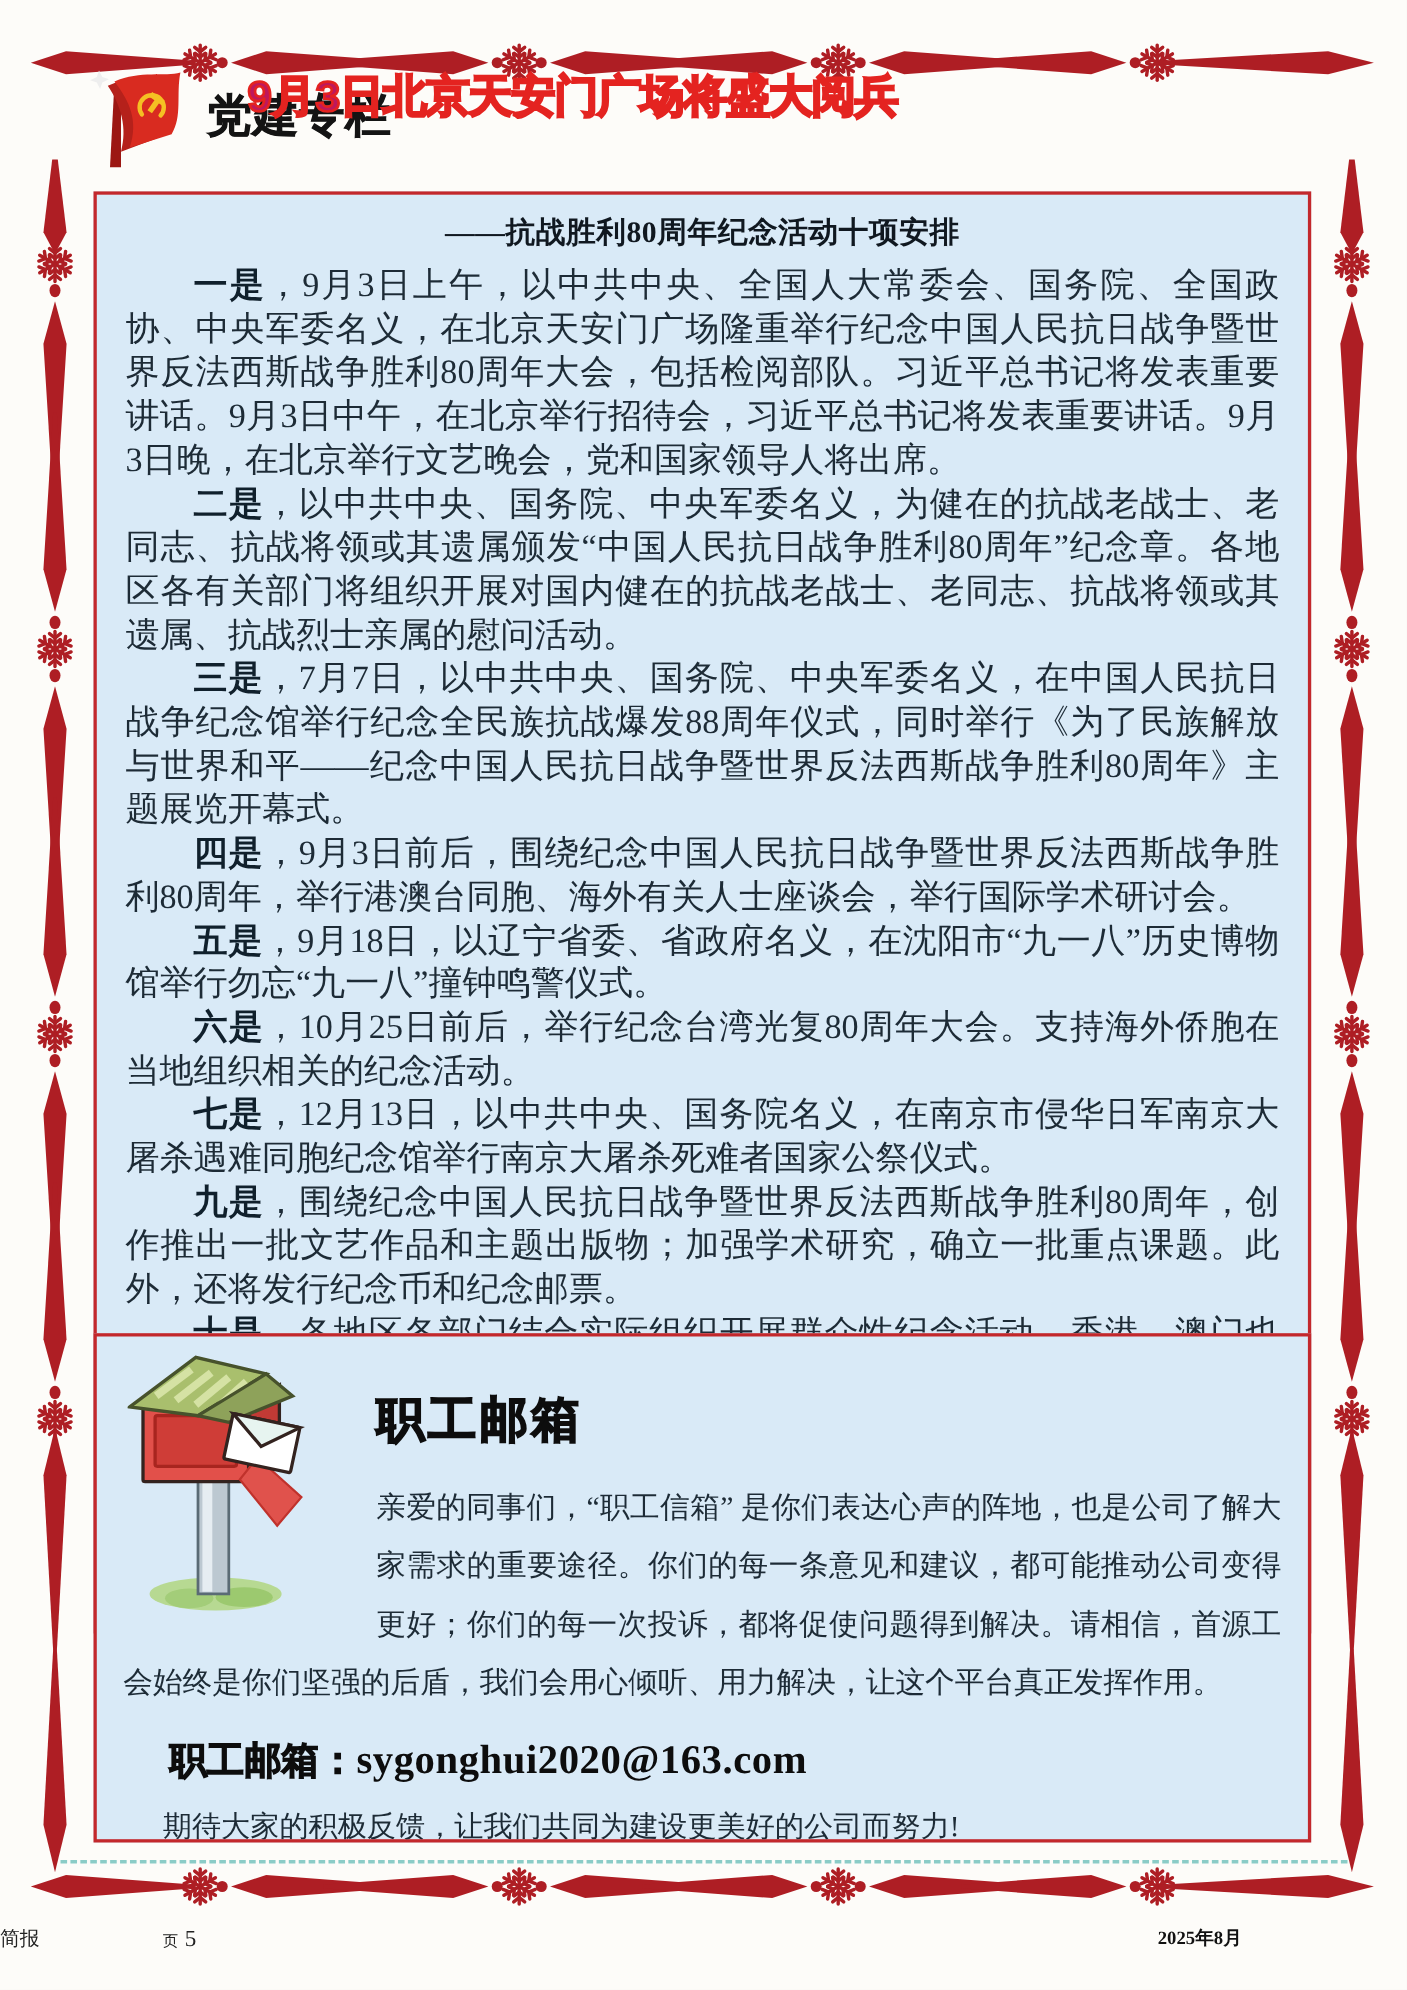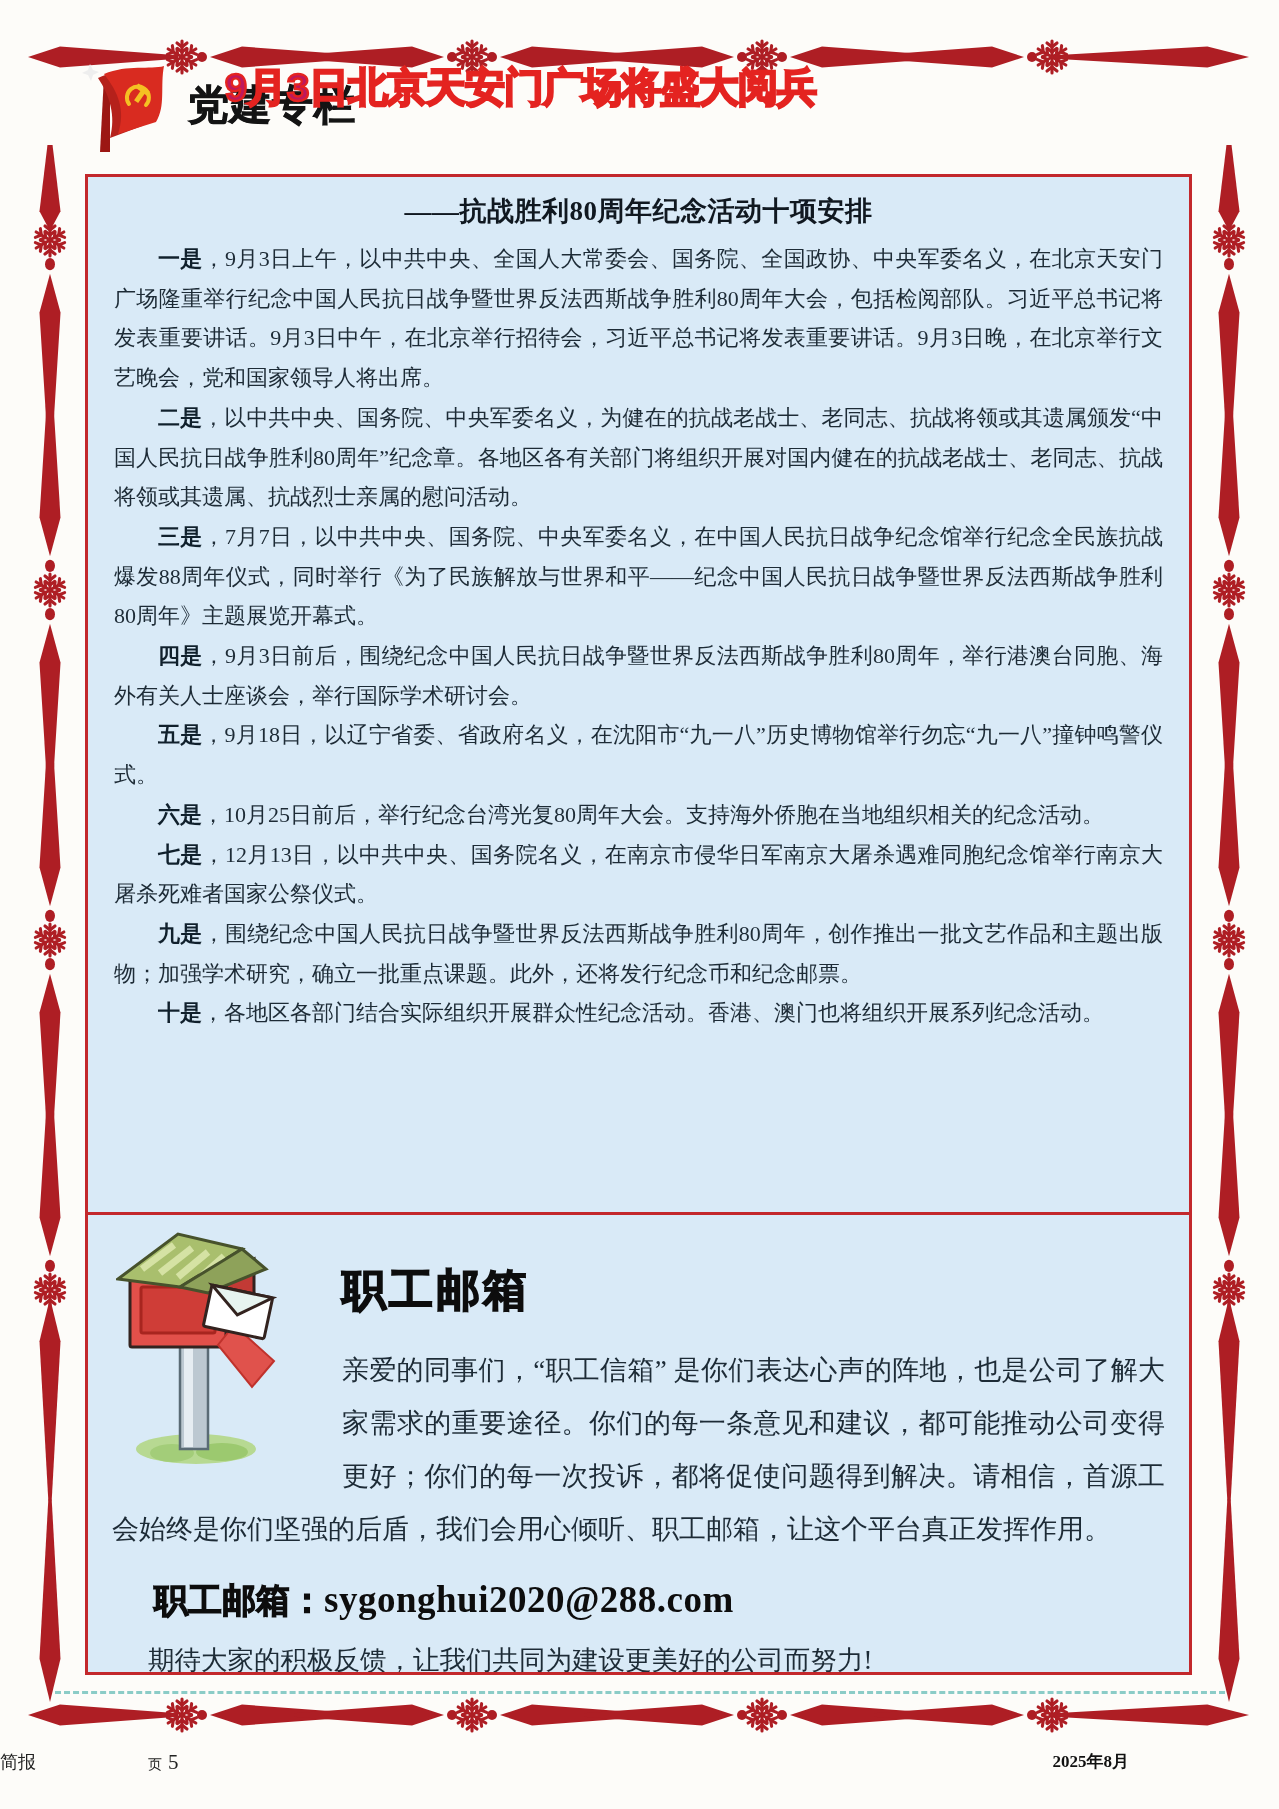--- a/index.html
+++ b/index.html
@@ -30,21 +30,21 @@
     background:#d9eaf7;border:3px solid #c3282c;overflow:hidden;
   }
   .panel1{top:174px;height:1311px;padding:8px 26px 0 26px;}
   .panel2{top:1212px;height:463px;padding:6px 24px 0 24px;}
   .subtitle{
     text-align:center;font-size:27px;font-weight:bold;color:#101820;
     margin:8px 0 10px 0;letter-spacing:0.5px;
   }
   p.item{
     margin:0;text-indent:2em;text-align:justify;
-    font-size:22px;line-height:39.7px;color:#1d2b36;
+    font-size:31px;line-height:39.7px;color:#1d2b36;
   }
   p.item b.lead{font-weight:bold;color:#10202c;}
   
   .figure{float:left;width:200px;height:238px;margin:8px 26px 4px 4px;}
   .mb-title{
     font-family:"DejaVu Sans","Liberation Sans",sans-serif;
     font-size:44px;font-weight:900;color:#0d0d0d;
     -webkit-text-stroke:1.6px #0d0d0d;
     margin:40px 0 0 0;letter-spacing:3px;
   }
@@ -192,23 +192,23 @@
         </g>
         <polygon points="126,20 150,40 92,64 64,58" fill="#8ea25a" stroke="#47522c" stroke-width="3"></polygon>
         <polygon points="118,96 158,132 136,158 102,116" fill="#e0524c" stroke="#c0322c" stroke-width="2"></polygon>
         <g transform="translate(96,56) rotate(12)">
           <rect x="0" y="0" width="62" height="42" fill="#ffffff" stroke="#33231f" stroke-width="3" rx="2"></rect>
           <polygon points="0,0 62,0 31,24" fill="#e7f4f0" stroke="#33231f" stroke-width="3"></polygon>
         </g>
       </svg>
     </div>
     <h2 class="mb-title">职工邮箱</h2>
-    <p class="mb-body">亲爱的同事们，“职工信箱” 是你们表达心声的阵地，也是公司了解大家需求的重要途径。你们的每一条意见和建议，都可能推动公司变得更好；你们的每一次投诉，都将促使问题得到解决。请相信，首源工会始终是你们坚强的后盾，我们会用心倾听、职工邮箱，让这个平台真正发挥作用。</p>
+    <p class="mb-body">亲爱的同事们，“职工信箱” 是你们表达心声的阵地，也是公司了解大家需求的重要途径。你们的每一条意见和建议，都可能推动公司变得更好；你们的每一次投诉，都将促使问题得到解决。请相信，首源工会始终是你们坚强的后盾，我们会用心倾听、用力解决，让这个平台真正发挥作用。</p>
     <div class="mb-email">
-      <span class="lbl">职工邮箱：</span><span class="addr">sygonghui2020@288.com</span>
+      <span class="lbl">职工邮箱：</span><span class="addr">sygonghui2020@163.com</span>
     </div>
     <p class="mb-closing">期待大家的积极反馈，让我们共同为建设更美好的公司而努力!</p>
   </div>
 
   <div class="dashline"></div>
 
   <div class="footer">
     <span class="pg"><span>页</span><span class="num">5</span></span>
     <span class="center">简报</span>
     <span class="date">2025年8月</span>

